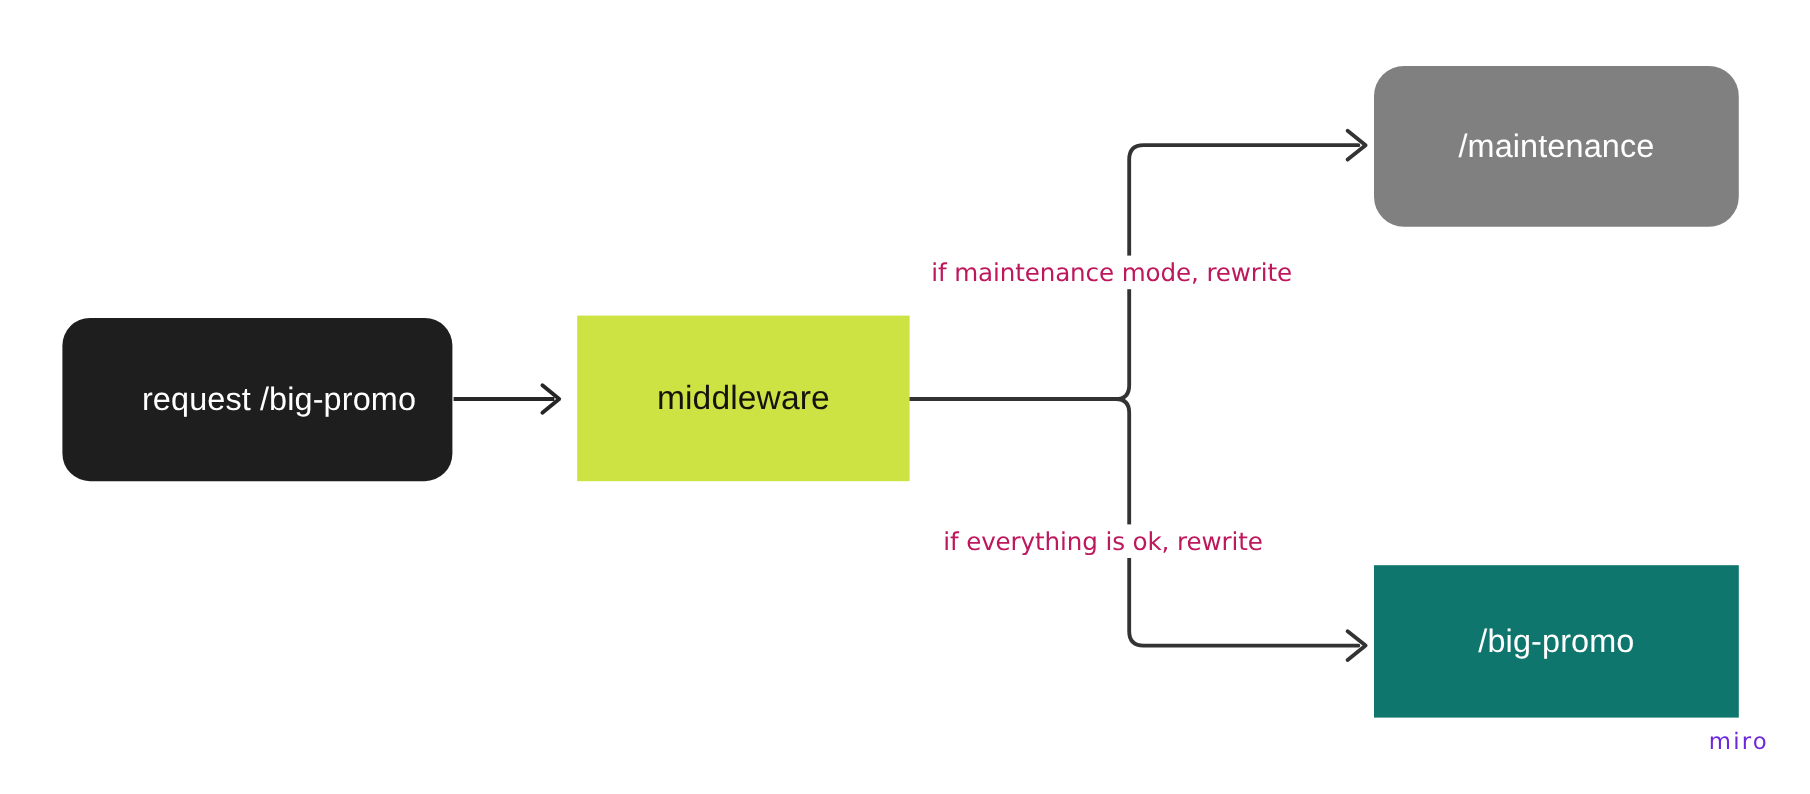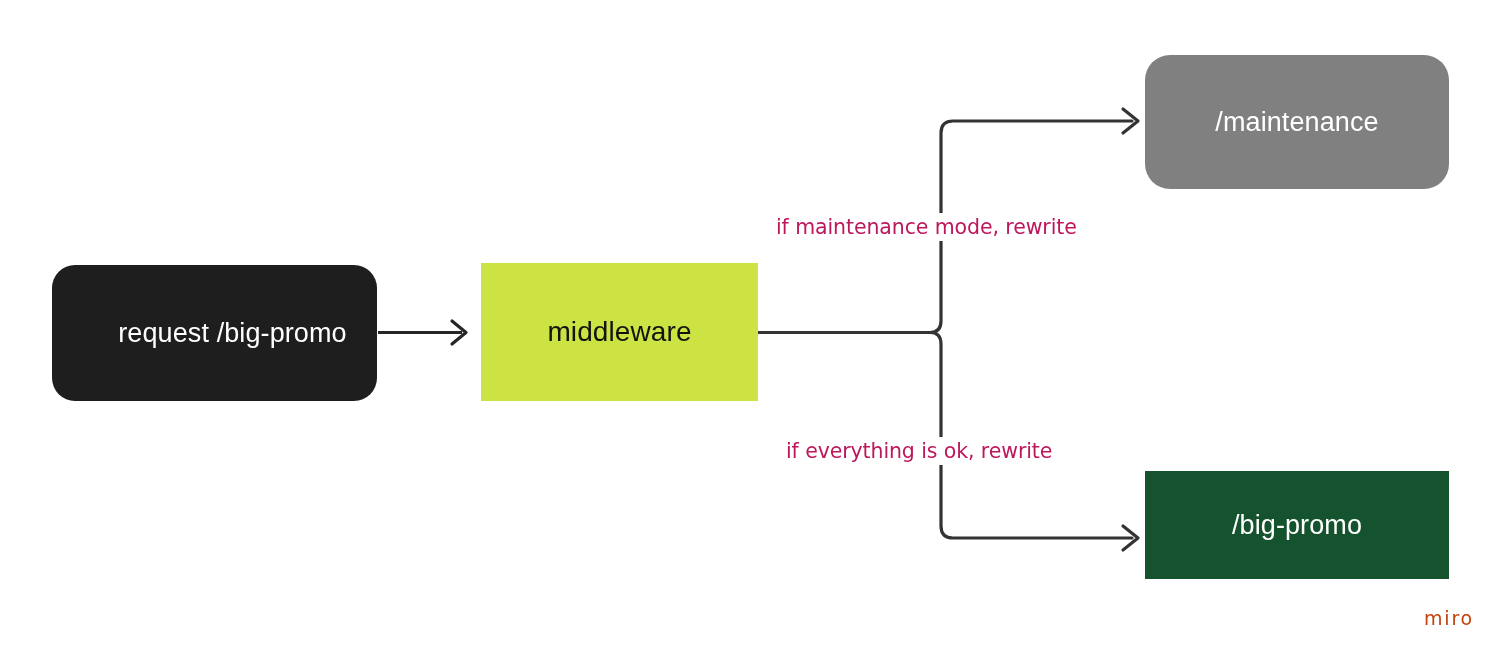--- a/index.html
+++ b/index.html
@@ -76,22 +76,22 @@
     color: #ffffff;
     font-size: 27px;
     border-radius: 25px;
   }
 
   
   #node-bigpromo {
     left: 1145px;
     top: 471px;
     width: 304px;
-    height: 108px;
-    background: #14532d;
+    height: 127px;
+    background: #0f766e;
     color: #ffffff;
     font-size: 27px;
   }
 
   .edge-label {
     position: absolute;
     font-family: "DejaVu Sans", sans-serif;
     font-size: 20.5px;
     color: #be185d;
     background: #ffffff;
@@ -107,21 +107,21 @@
     left: 780px;
     top: 437px;
   }
 
   #watermark {
     position: absolute;
     left: 1424px;
     top: 607px;
     font-family: "DejaVu Sans", sans-serif;
     font-size: 19px;
-    color: #c2410c;
+    color: #6d28d9;
     letter-spacing: 1.8px;
   }
 </style>
 </head>
 <body>
 
 <div id="canvas">
 
   <svg id="edges" viewBox="0 0 1508 662" width="1508" height="662" xmlns="http://www.w3.org/2000/svg">
 

